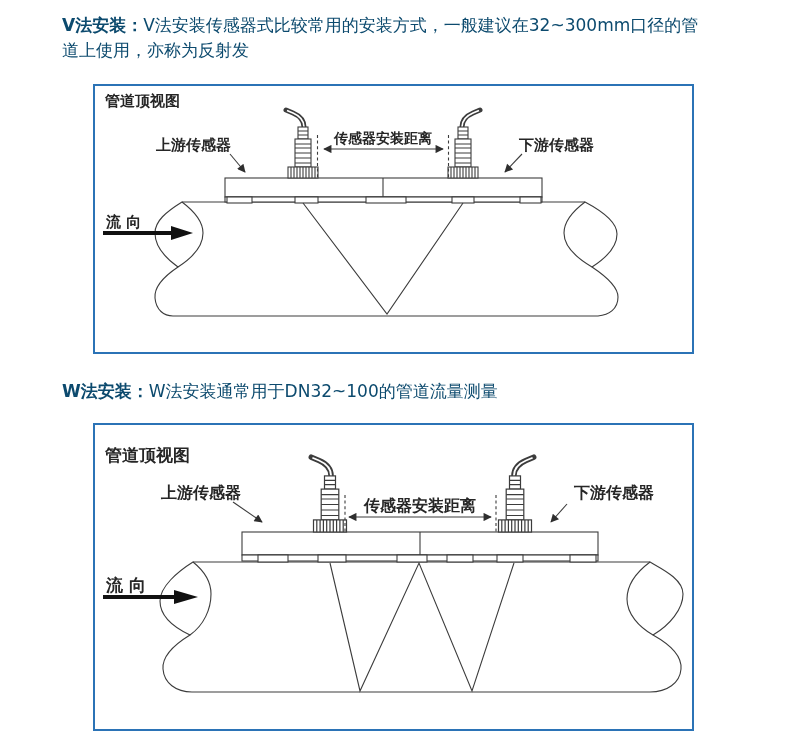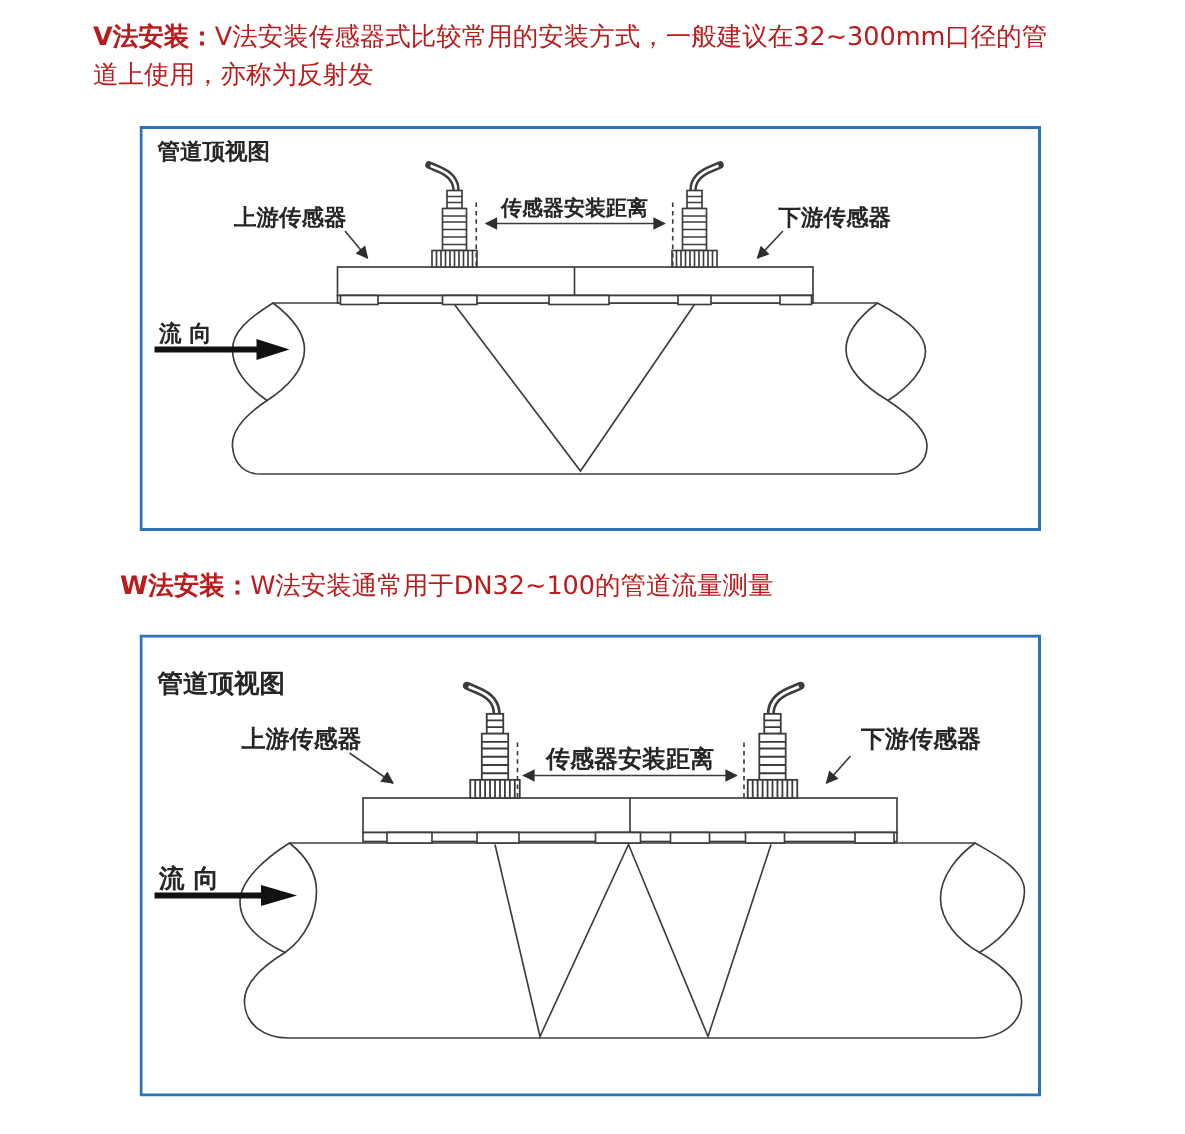--- a/index.html
+++ b/index.html
@@ -3,25 +3,25 @@
 <meta charset="utf-8">
 <style>
   html,body{margin:0;padding:0;background:#fff;}
   body{
     width:790px;height:756px;position:relative;overflow:hidden;
     font-family:"DejaVu Sans","Liberation Sans",sans-serif;
     color:#1f1f1f;
   }
   .para{
     position:absolute;left:62px;width:648px;margin:0;
-    font-size:17px;line-height:25px;color:#b91c1c;
+    font-size:17px;line-height:25px;color:#0c4a6e;
   }
   .para b{font-weight:bold;}
   #para-v{top:13px;}
-  #para-w{top:379px;margin-left:18px;}
+  #para-w{top:379px;}
   .diag{position:absolute;display:block;}
   #diag-v{left:93px;top:84px;}
   #diag-w{left:93px;top:423px;}
   svg text{
     font-family:"DejaVu Sans","Liberation Sans",sans-serif;
     fill:#262626;font-weight:bold;
   }
   .ln{stroke:#3c3c3c;stroke-width:1.1;fill:none;}
   .fillw{fill:#ffffff;}
   .dash{stroke:#3c3c3c;stroke-width:1.1;fill:none;stroke-dasharray:3,2.6;}

